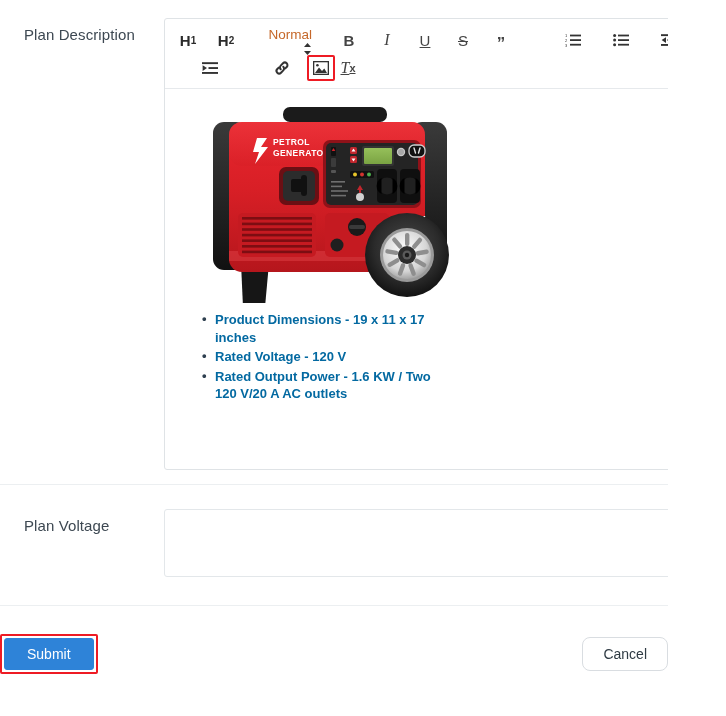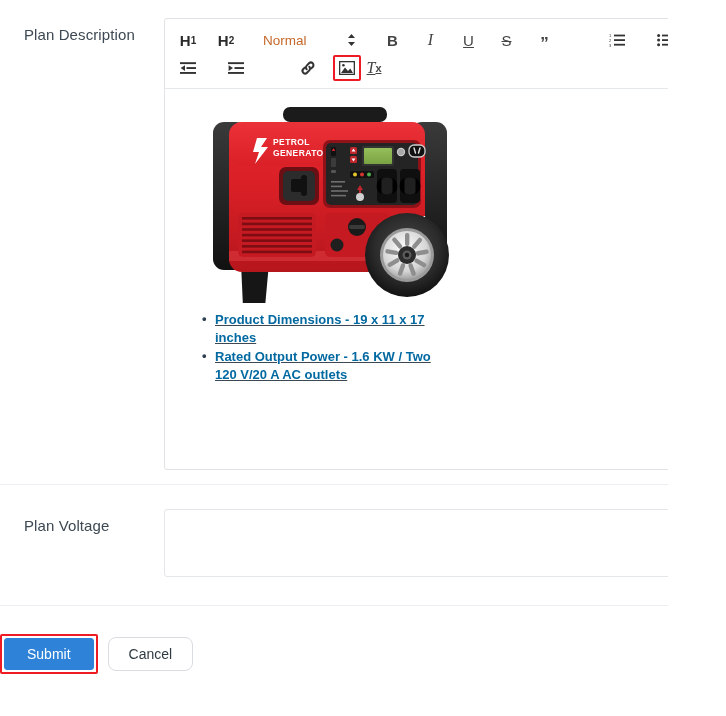--- a/index.html
+++ b/index.html
@@ -46,22 +46,22 @@
     position: relative;
   }
   .tb-btn svg { display:block; }
   .tb-h { font-weight: 700; font-size: 15px; color: #2b2b2b; letter-spacing:0; }
   .tb-h sub { font-size: 10px; font-weight: 700; }
   .tb-gap { width: 22px; }
   .tb-gap-sm { width: 12px; }
   .tb-gap-lg { width: 46px; }
 
   .picker {
-    display: inline-flex; align-items: center; cursor: pointer;
-    font-size: 13.5px; color: #c26b2c; padding: 0 2px; height: 26px;
+    display: inline-flex; align-items: flex-end; cursor: pointer;
+    font-size: 13.5px; color: #c26b2c; padding: 0 2px; height: 26px; flex-direction: column;
   }
   .picker-label { color:#c5682a; }
   .picker-caret {
     margin-left: 40px; color:#333; font-size: 11px; line-height: 9px;
     display:flex; flex-direction:column; align-items:center;
   }
 
   .tb-btn.italic { font-style: italic; font-family:"Liberation Serif", serif; font-size:16px; }
   .tb-btn.bold { font-weight: 700; font-size:15px; }
   .tb-btn.underline { text-decoration: underline; font-size:15px; }
@@ -73,21 +73,20 @@
   .tb-btn.highlighted {
     border: 2px solid #ee1b24;
     border-radius: 2px;
     padding: 0 2px;
     height: 26px; width: 28px;
   }
 
   .editor-body {
     min-height: 380px;
     padding: 14px 16px 18px 16px;
-    text-decoration: underline;
   }
 
   
   .gen-figure { width: 252px; height: 200px; margin: 0 0 8px 24px; position: relative; }
 
   
   .spec-list { margin: 0 0 0 8px; padding: 0 0 0 26px; list-style: none; }
   .spec-list li {
     font-size: 13px; line-height: 17.5px; font-weight: 700;
     color: #0369a1; margin-bottom: 2px; position: relative;
@@ -110,21 +109,21 @@
   .row-meta { padding: 24px 16px 24px 24px; }
   .meta-box {
     width: 545px; height: 68px;
     border: 1px solid #e3e7ea; border-radius: 3px;
     background: #fff; resize: none; outline: none;
     font-family: "Liberation Sans", sans-serif; font-size: 13px;
     padding: 8px 10px; color:#3d4852;
   }
 
   
-  .actions { display:flex; align-items:center; justify-content:flex-start; padding: 28px 0 0 0; gap: 0; }
+  .actions { display:flex; align-items:center; justify-content:space-between; padding: 28px 0 0 0; gap: 0; }
   .submit-frame {
     border: 2px solid #ee1b24; border-radius: 2px; padding: 2px;
     display:inline-flex;
   }
   .btn-submit {
     background: #2e83d8; color: #fff; border: 1px solid #2e83d8;
     border-radius: 3px; font-size: 14px; font-family:"Liberation Sans", sans-serif;
     padding: 7px 22px; cursor: pointer; line-height: 16px;
   }
   .btn-cancel {
@@ -425,20 +424,21 @@
                   <rect x="200" y="130" width="4.4" height="13" rx="2" transform="rotate(320 202 152)"></rect>
                 </g>
                 <circle cx="202" cy="152" r="9" fill="#2c2c2c"></circle>
                 <circle cx="202" cy="152" r="4.5" fill="#5a5a5a"></circle>
                 <circle cx="202" cy="152" r="2.2" fill="#1a1a1a"></circle>
               </svg>
             </div>
 
             <ul class="spec-list">
               <li>Product Dimensions - 19 x 11 x 17 inches</li>
+              <li>Rated Voltage - 120 V</li>
               <li>Rated Output Power - 1.6 KW / Two 120 V/20 A AC outlets</li>
             </ul>
 
           </div>
         </div>
 
       </div>
     </div>
   </div>
 

